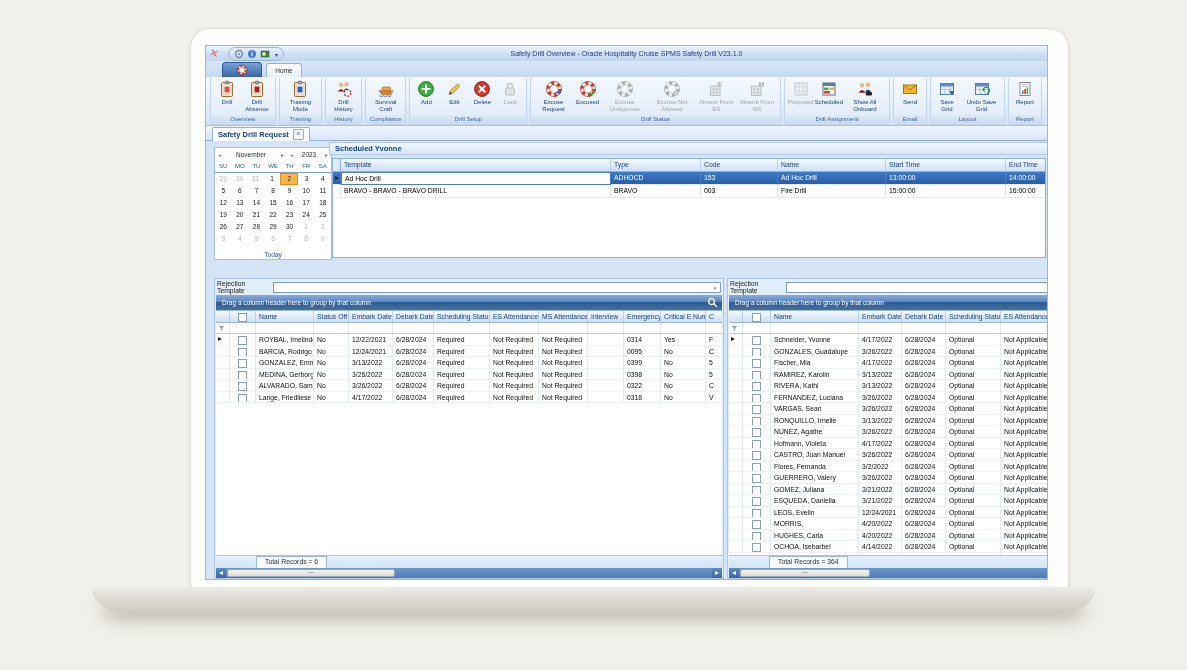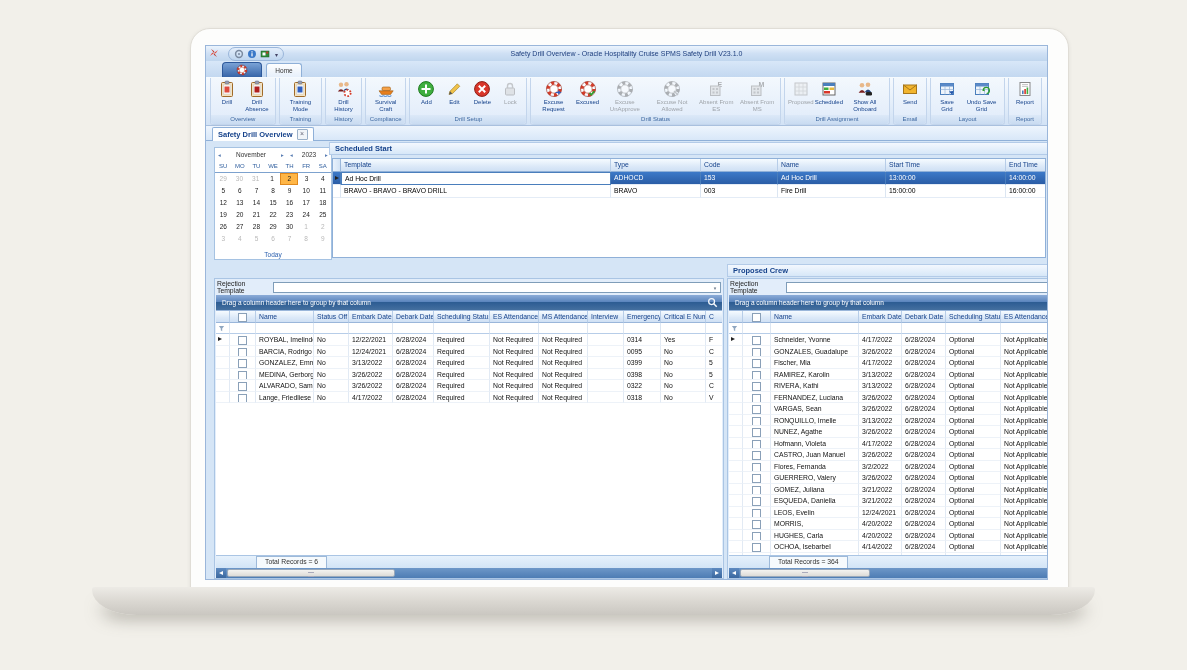--- a/index.html
+++ b/index.html
@@ -412,21 +412,21 @@
                 </svg></span>
               <span>Report</span>
             </div>
           </div>
           <div class="rglabel">Report</div>
         </div>
       </div>
 
     <div class="doctabrow">
       <span class="doctab">
-        <span>Safety Drill Overview</span>
+        <span>Safety Drill Request</span>
         <span class="close">×</span>
       </span>
     </div>
 
     <div class="content">
 
       <div class="calendar" id="calendar">
           <div class="cal-head">
     <span class="cal-nav">◂</span>
     <span class="cal-month">November</span>
@@ -494,21 +494,21 @@
             <span class="cal-date muted">4</span>
             <span class="cal-date muted">5</span>
             <span class="cal-date muted">6</span>
             <span class="cal-date muted">7</span>
             <span class="cal-date muted">8</span>
             <span class="cal-date muted">9</span>
           </div>
           <div class="cal-today">Today</div>
         </div>
 
-      <div class="panel-title" style="left:123px;top:1px;width:720px;">Scheduled Start</div>
+      <div class="panel-title" style="left:123px;top:1px;width:720px;">Scheduled Yvonne</div>
       <div class="sd-table" id="sdTable">
           <div class="row">
             <div class="cell hcell ind" style="width: 8px;"></div>
             <div class="cell hcell" style="width: 270px;">Template</div>
             <div class="cell hcell" style="width: 90px;">Type</div>
             <div class="cell hcell" style="width: 77px;">Code</div>
             <div class="cell hcell" style="width: 108px;">Name</div>
             <div class="cell hcell" style="width: 120px;">Start Time</div>
             <div class="cell hcell" style="width: 50px;">End Time</div>
           </div>
@@ -698,21 +698,20 @@
           <span class="sbtn l">
               <i></i>
             </span>
           <span class="sbtn r">
               <i></i>
             </span>
           <span class="sthumb" style="left:11px;width:168px;"></span>
         </div>
       </div>
 
-      <div class="panel-title" style="left:521px;top:123px;width:322px;">Proposed Crew</div>
       <div class="crew" id="pcrew" style="left:521px;width:330px;">
         <div class="rej-row">
           <span class="rej-label">Rejection Template</span>
           <span class="combo">
             <span></span>
           </span>
         </div>
         <div class="groupby">
           <span>Drag a column header here to group by that column</span>
         </div>

